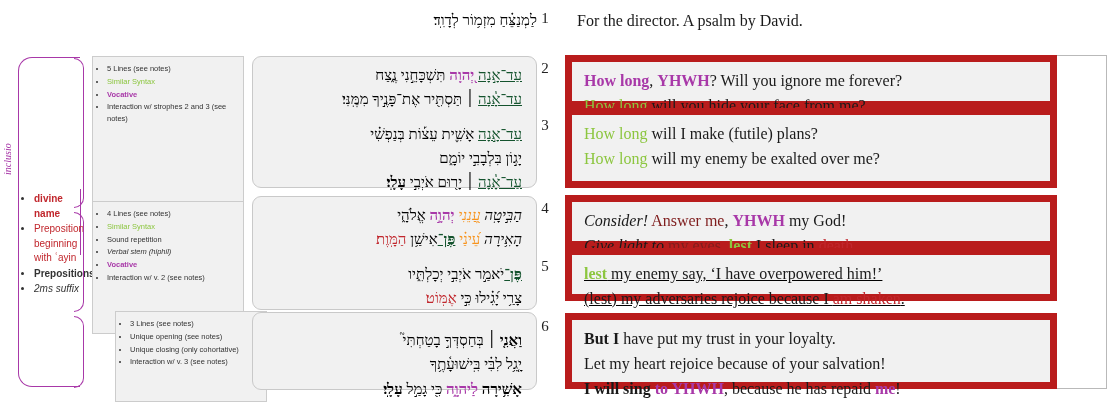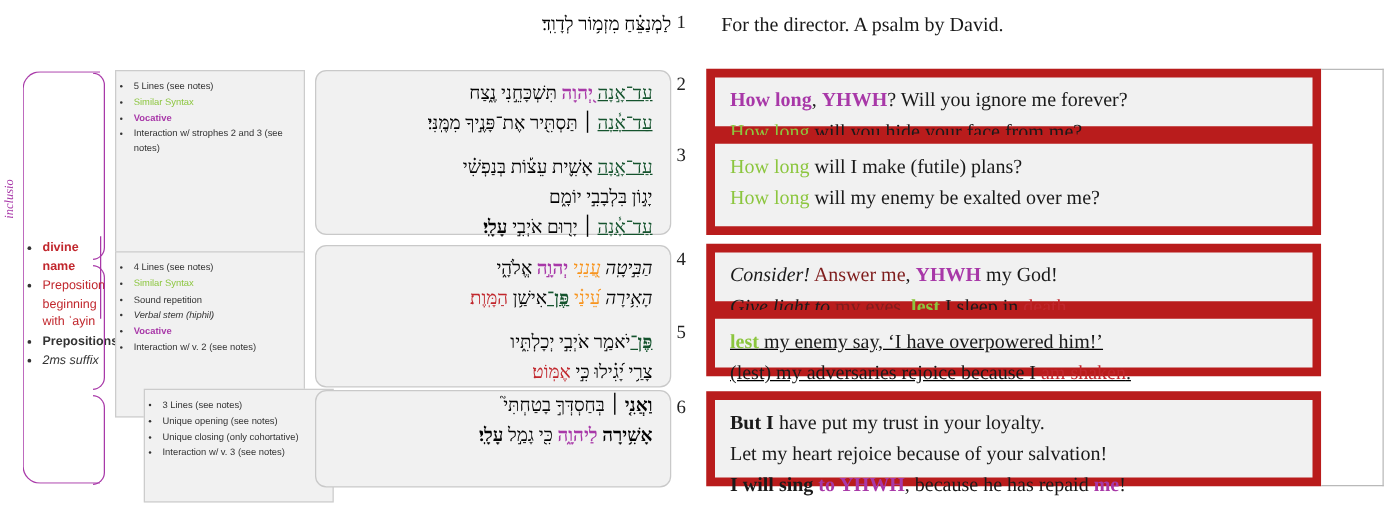--- a/index.html
+++ b/index.html
@@ -253,22 +253,25 @@
     </div>
     <div class="heb-line" style="padding-top:10px;">
       <span class="heb-green heb-bold">פֶּן־</span>יֹאמַ֣ר אֹיְבִ֣י יְכָלְתִּ֑יו
     </div>
     <div class="heb-line">
       צָרַ֥י יָ֝גִ֗ילוּ כִּ֣י <span class="heb-red">אֶמּֽוֹט׃</span>
     </div>
   </div>
 
   <div class="heb-box" style="left:252px; top:312px; width:285px; height:78px;">
-    <div class="heb-line" style="padding-top:0;">
+    <div class="heb-line" style="padding-top:15px;">
       <span class="heb-bold">וַאֲנִ֤י</span> ׀ בְּחַסְדְּךָ֣ בָטַחְתִּי֮
+    </div>
+    <div class="heb-line">
+      יָ֤גֵ֥ל לִבִּ֗י בִּֽישׁוּעָ֫תֶ֥ךָ
     </div>
     <div class="heb-line">
       <span class="heb-bold">אָשִׁ֥ירָה</span> <span class="heb-purple">לַיהוָ֑ה</span> כִּ֖י גָמַ֣ל <span class="heb-bold">עָלָֽי׃</span>
     </div>
   </div>
 
   <div class="vnum" style="left:528px; top:10px;">1</div>
   <div class="vnum" style="left:528px; top:60px;">2</div>
   <div class="vnum" style="left:528px; top:117px;">3</div>
   <div class="vnum" style="left:528px; top:200px;">4</div>

